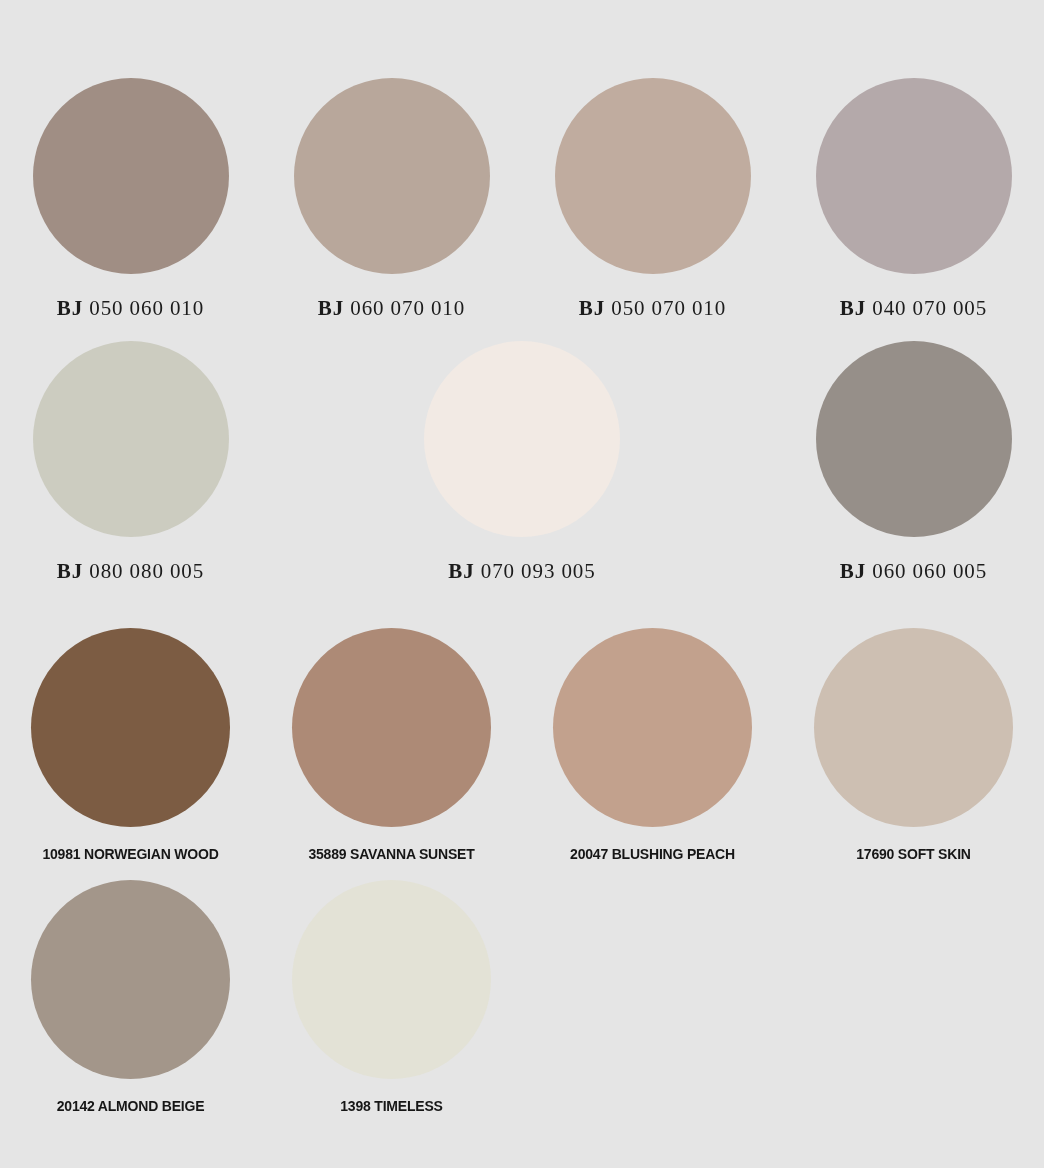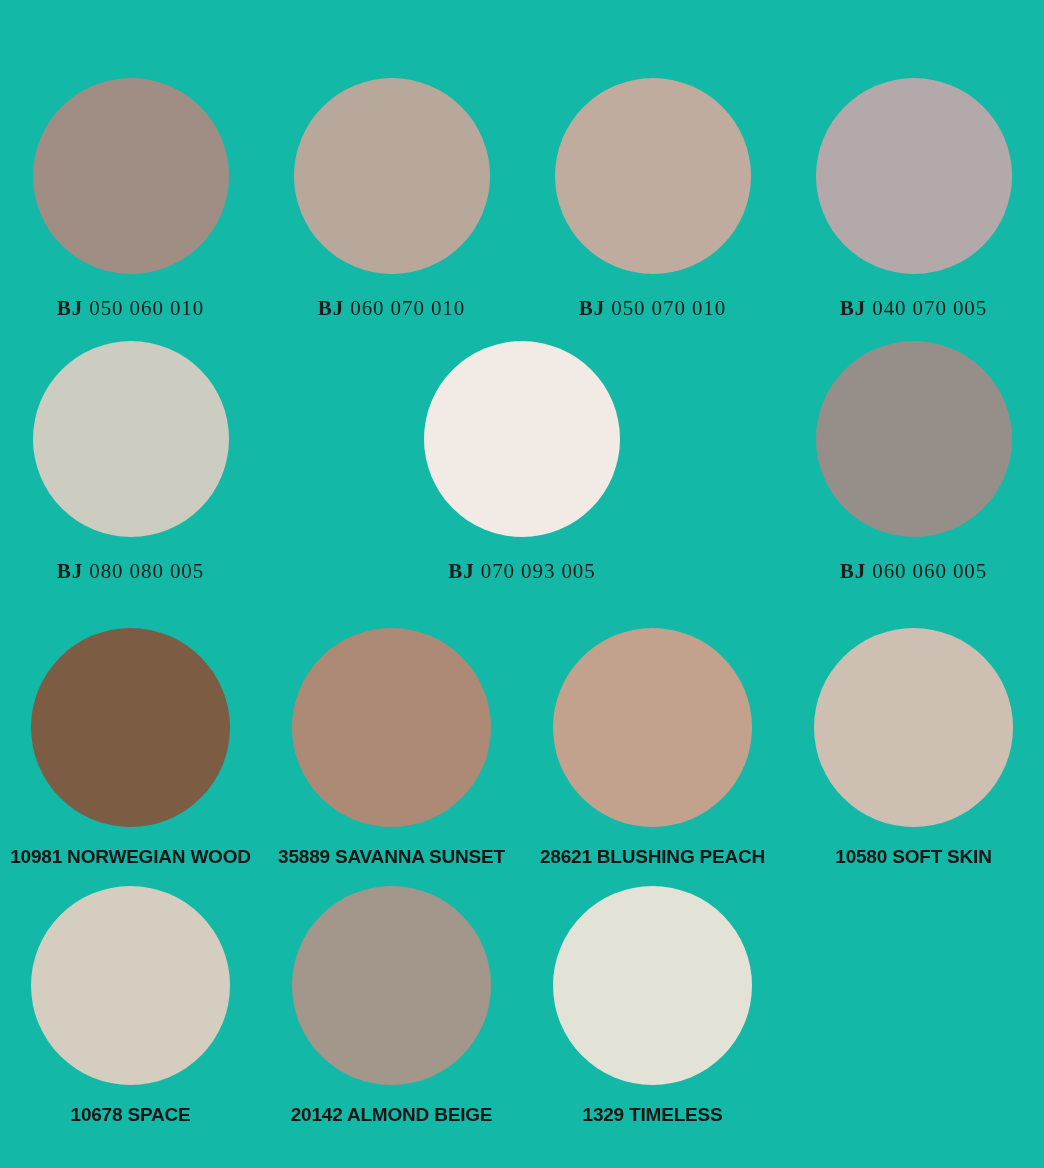--- a/index.html
+++ b/index.html
@@ -14,21 +14,21 @@
     overflow: hidden;
     position: relative;
   }
 
   .palette-page {
     width: 1044px;
     height: 1168px;
     box-sizing: border-box;
     display: flex;
     flex-direction: column;
-    background: #14b8a6;
+    background: #e5e5e5;
   }
 
   
   .swatch-group {
     display: flex;
     flex-direction: column;
   }
   .group-bj   { padding-top: 78px; }
   .group-name { padding-top: 44px; }
 
@@ -69,21 +69,21 @@
     letter-spacing: 0.9px;
     color: #1c1c1c;
     margin-top: 22px;
   }
   .label-bj .code-prefix {
     font-weight: bold;
   }
   .label-name {
     font-family: "Liberation Sans", sans-serif;
     font-weight: bold;
-    font-size: 19px;
+    font-size: 14px;
     letter-spacing: -0.2px;
     color: #161616;
     margin-top: 19px;
   }
 
   
   .group-bj  .swatch-row + .swatch-row { margin-top: 20px; justify-content: space-between; }
   .group-name .swatch-row + .swatch-row { margin-top: 18px; }
 </style>
 </head>
@@ -135,38 +135,34 @@
       <div class="swatch-cell">
         <span class="swatch-circle" style="background-color: rgb(124, 92, 67);"></span>
         <span class="swatch-label label-name">10981 NORWEGIAN WOOD</span>
       </div>
       <div class="swatch-cell">
         <span class="swatch-circle" style="background-color: rgb(173, 138, 118);"></span>
         <span class="swatch-label label-name">35889 SAVANNA SUNSET</span>
       </div>
       <div class="swatch-cell">
         <span class="swatch-circle" style="background-color: rgb(194, 161, 141);"></span>
-        <span class="swatch-label label-name">28621 BLUSHING PEACH</span>
+        <span class="swatch-label label-name">20047 BLUSHING PEACH</span>
       </div>
       <div class="swatch-cell">
         <span class="swatch-circle" style="background-color: rgb(205, 191, 178);"></span>
-        <span class="swatch-label label-name">10580 SOFT SKIN</span>
+        <span class="swatch-label label-name">17690 SOFT SKIN</span>
       </div>
     </div>
 
     <div class="swatch-row">
-      <div class="swatch-cell">
-        <span class="swatch-circle" style="background-color: rgb(213, 206, 192);"></span>
-        <span class="swatch-label label-name">10678 SPACE</span>
-      </div>
       <div class="swatch-cell">
         <span class="swatch-circle" style="background-color: rgb(163, 150, 138);"></span>
         <span class="swatch-label label-name">20142 ALMOND BEIGE</span>
       </div>
       <div class="swatch-cell">
         <span class="swatch-circle" style="background-color: rgb(227, 226, 214);"></span>
-        <span class="swatch-label label-name">1329 TIMELESS</span>
+        <span class="swatch-label label-name">1398 TIMELESS</span>
       </div>
     </div>
 
   </section>
 
 </div>
 
 </body></html>

